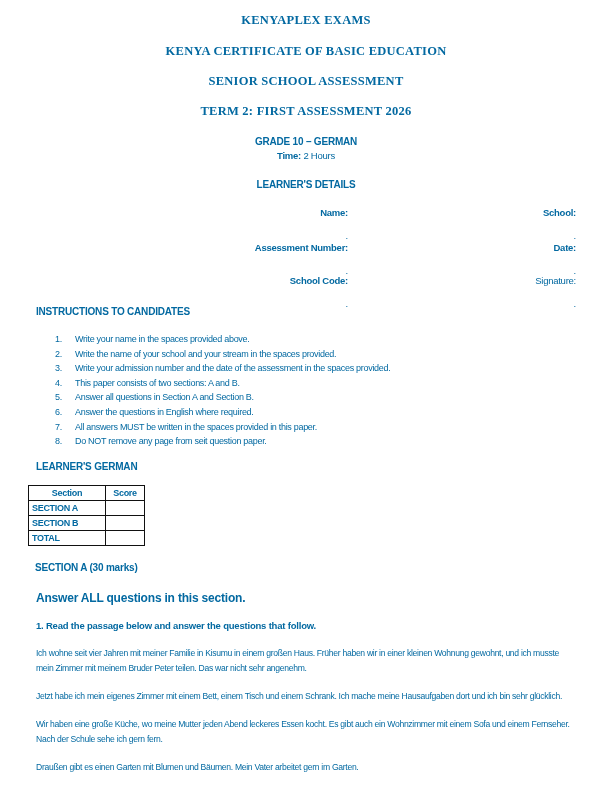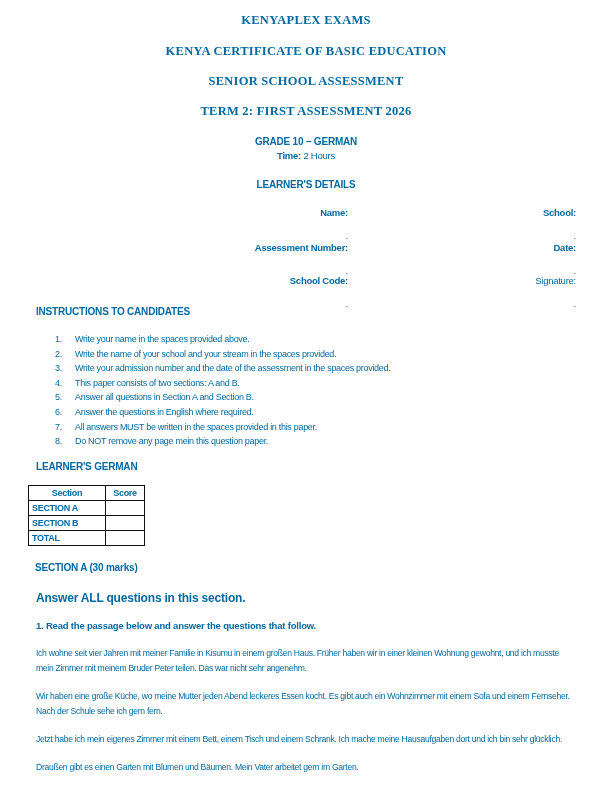--- a/index.html
+++ b/index.html
@@ -153,21 +153,21 @@
     <div class="ins-item">
         <span class="ins-num">6.</span>
         <span class="ins-text">Answer the questions in English where required.</span>
       </div>
     <div class="ins-item">
         <span class="ins-num">7.</span>
         <span class="ins-text">All answers MUST be written in the spaces provided in this paper.</span>
       </div>
     <div class="ins-item">
         <span class="ins-num">8.</span>
-        <span class="ins-text">Do NOT remove any page mein this question paper.</span>
+        <span class="ins-text">Do NOT remove any page from seit question paper.</span>
       </div>
   </div>
 
   <div class="abs h10" style="top:461px;left:36px">LEARNER'S GERMAN</div>
   <table class="score abs" style="top:485px;left:28px">
     <tbody>
         <tr>
       <th class="col-section">Section</th>
       <th class="col-score">Score</th>
     </tr>
@@ -186,19 +186,19 @@
   </tbody>
     </table>
 
   <div class="abs h10" style="top:562px;left:35px">SECTION A (30 marks)</div>
   <div class="abs h10" style="top:591px;left:36px;font-size:12px">Answer ALL questions in this section.</div>
   <div class="abs h10" style="top:620px;left:36px;font-size:9.5px">1. Read the passage below and answer the questions that follow.</div>
 
   <div class="abs passage" style="top:646px;left:36px;width:545px">
     <p>Ich wohne seit vier Jahren mit meiner Familie in Kisumu in einem großen Haus. Früher haben wir in einer kleinen Wohnung gewohnt, und ich musste
 mein Zimmer mit meinem Bruder Peter teilen. Das war nicht sehr angenehm.</p>
+    <p>Jetzt habe ich mein eigenes Zimmer mit einem Bett, einem Tisch und einem Schrank. Ich mache meine Hausaufgaben dort und ich bin sehr glücklich.</p>
     <p>Wir haben eine große Küche, wo meine Mutter jeden Abend leckeres Essen kocht. Es gibt auch ein Wohnzimmer mit einem Sofa und einem Fernseher.
 Nach der Schule sehe ich gern fern.</p>
-    <p>Jetzt habe ich mein eigenes Zimmer mit einem Bett, einem Tisch und einem Schrank. Ich mache meine Hausaufgaben dort und ich bin sehr glücklich.</p>
     <p>Draußen gibt es einen Garten mit Blumen und Bäumen. Mein Vater arbeitet gern im Garten.</p>
   </div>
 
 </div>
 
 </body></html>

